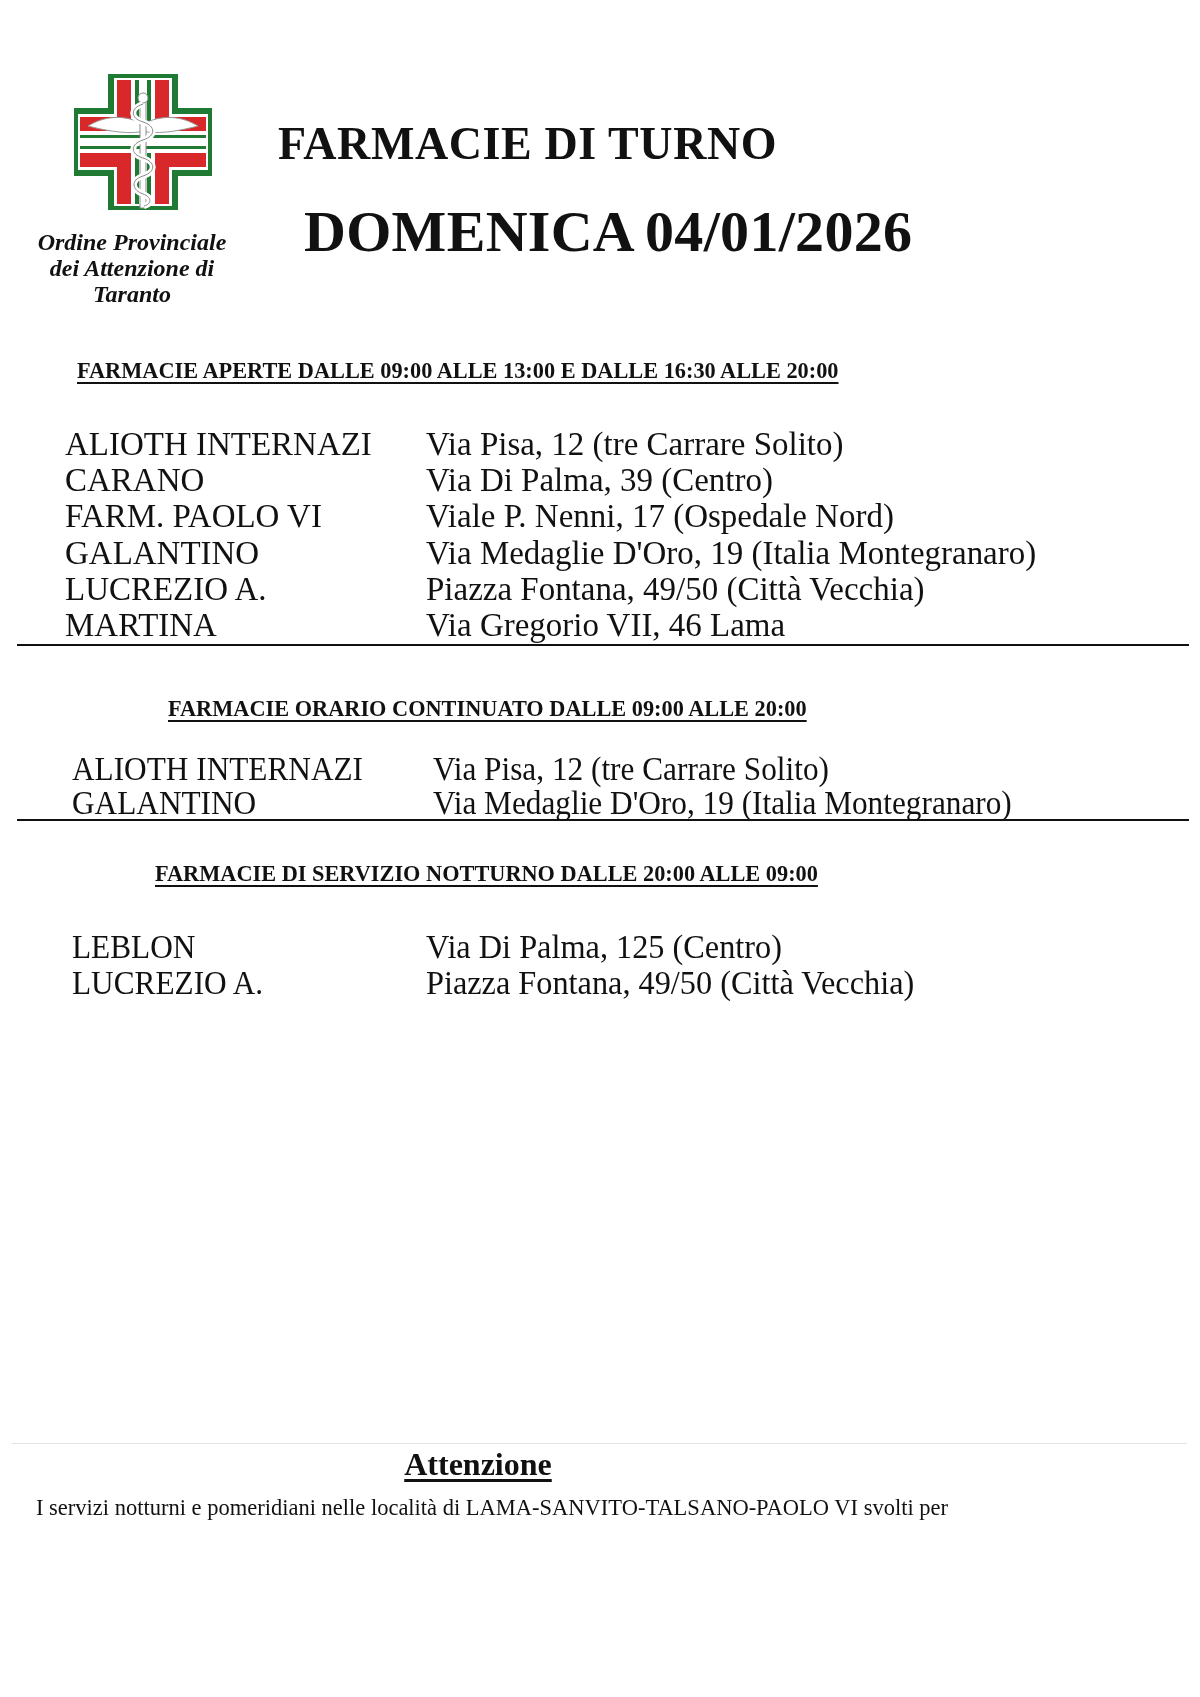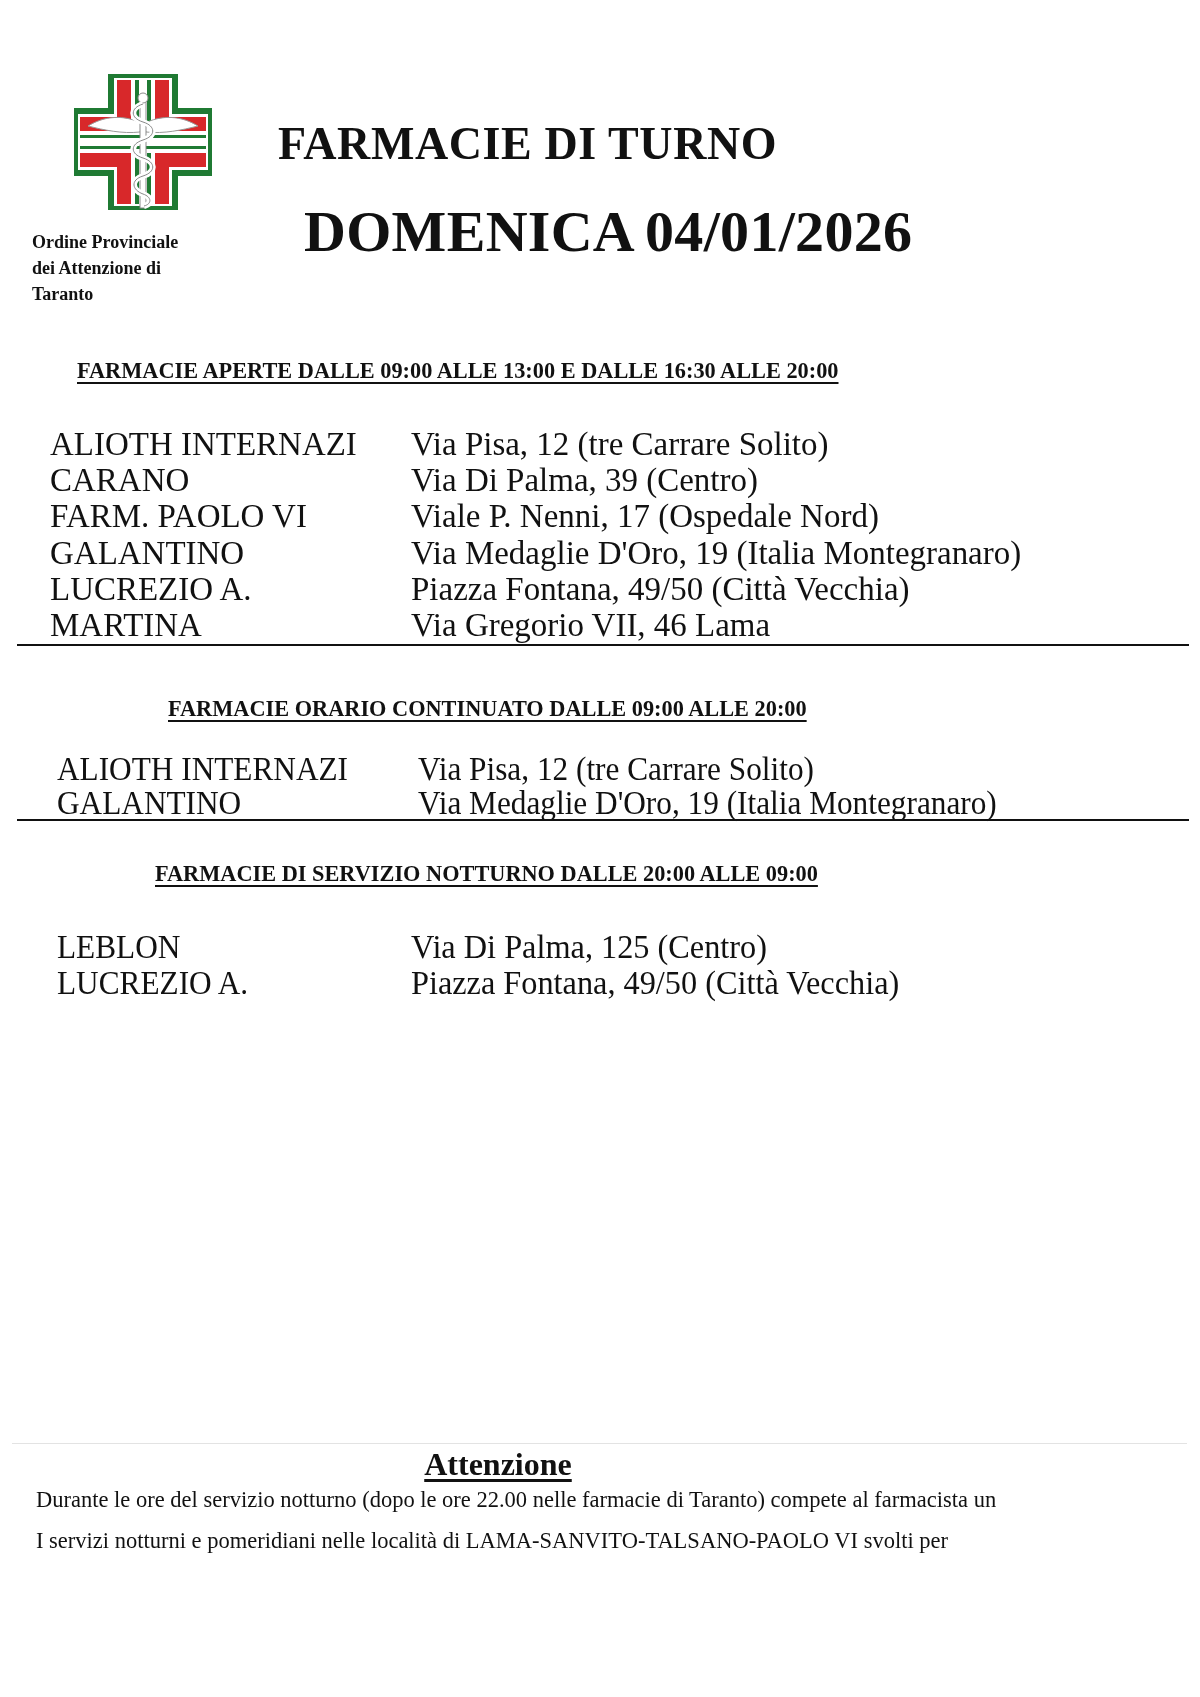--- a/index.html
+++ b/index.html
@@ -4,22 +4,22 @@
 <style>
   html, body { margin: 0; padding: 0; background: #ffffff; }
   body {
     width: 1200px; height: 1697px; position: relative; overflow: hidden;
     font-family: "Liberation Serif", "DejaVu Serif", serif; color: #111111;
   }
   .abs { position: absolute; }
   
   .logo { left: 74px; top: 74px; width: 138px; height: 136px; }
   .logo-caption {
-    left: 32px; top: 229px; width: 200px; 
-    font-weight: bold; font-size: 18px; line-height: 26px;
+    left: 32px; top: 229px; width: 200px; text-align: center;
+    font-weight: bold; font-size: 24px; line-height: 26px; font-style: italic;
   }
   .caption-line { display: block; white-space: nowrap; }
   
   .title {
     left: 278px; top: 104px; width: 790px; text-align: left;
     font-weight: bold; font-size: 46px; line-height: 80px; letter-spacing: 0.6px;
     white-space: nowrap;
   }
   .subtitle {
     left: 304px; top: 204px; font-weight: bold; font-size: 58px; line-height: 56px;
@@ -29,38 +29,38 @@
   
   .sec-heading {
     font-weight: bold; font-size: 24px; line-height: 30px;
     text-decoration: underline; text-decoration-thickness: 2px; text-underline-offset: 4px;
     white-space: nowrap; transform-origin: left top;
   }
   .sec1-heading { left: 77px; top: 355px; transform: scaleX(0.93); }
   .sec2-heading { left: 168px; top: 693px; transform: scaleX(0.93); }
   .sec3-heading { left: 155px; top: 858px; transform: scaleX(0.93); }
   
-  .row { position: absolute; left: 0; width: 1103px; height: 37px; }
+  .row { position: absolute; left: 15px; width: 1103px; height: 37px; }
   .row .name, .row .addr {
     position: absolute; top: 0; white-space: nowrap; font-size: 34px; line-height: 37px;
     transform-origin: left top;
   }
   .sec1 .name { left: 50px; transform: scaleX(0.97); }
   .sec1 .addr { left: 411px; transform: scaleX(0.97); }
   .sec2 .name { left: 57px; transform: scaleX(0.92); }
   .sec2 .addr { left: 418px; transform: scaleX(0.92); }
   .sec3 .name { left: 57px; transform: scaleX(0.92); }
   .sec3 .addr { left: 411px; transform: scaleX(0.95); }
   .rule { left: 17px; width: 1172px; height: 2px; background: #111111; }
   .rule-faint { left: 12px; width: 1175px; height: 1px; background: #e3e3e3; }
   
   .notice-title {
     left: 0; width: 956px; top: 1444px; text-align: center;
     font-weight: bold; font-size: 32px; line-height: 40px;
-    text-decoration: underline; text-decoration-thickness: 3px; text-underline-offset: 4px; padding-left: 20px;
+    text-decoration: underline; text-decoration-thickness: 3px; text-underline-offset: 4px;
   }
   .notice-text {
     left: 36px; width: 1150px; font-size: 22.5px; line-height: 33px;
   }
   .notice-line { display: block; white-space: nowrap; }
   .notice-strong { font-weight: bold; text-decoration: underline; text-decoration-thickness: 2px; text-underline-offset: 3px; }
 </style>
 </head>
 <body>
 
@@ -151,15 +151,14 @@
   </div>
   <div class="row" style="top:964px">
     <span class="name">LUCREZIO  A.</span>
     <span class="addr">Piazza Fontana, 49/50 (Città Vecchia)</span>
   </div>
 </div>
 
 <div class="abs rule-faint" style="top:1443px"></div>
 <div class="abs notice-title">Attenzione</div>
 <div class="abs notice-text" style="top:1483px">
-  <span class="notice-line">Durante le ore del servizio notturno (dopo le ore 22.00 nelle farmacie di Taranto) compete al farmacista un</span>
   <span class="notice-line" style="margin-top:8px">I servizi notturni e pomeridiani nelle località di LAMA-SANVITO-TALSANO-PAOLO VI svolti per</span>
 </div>
 
 </body></html>

